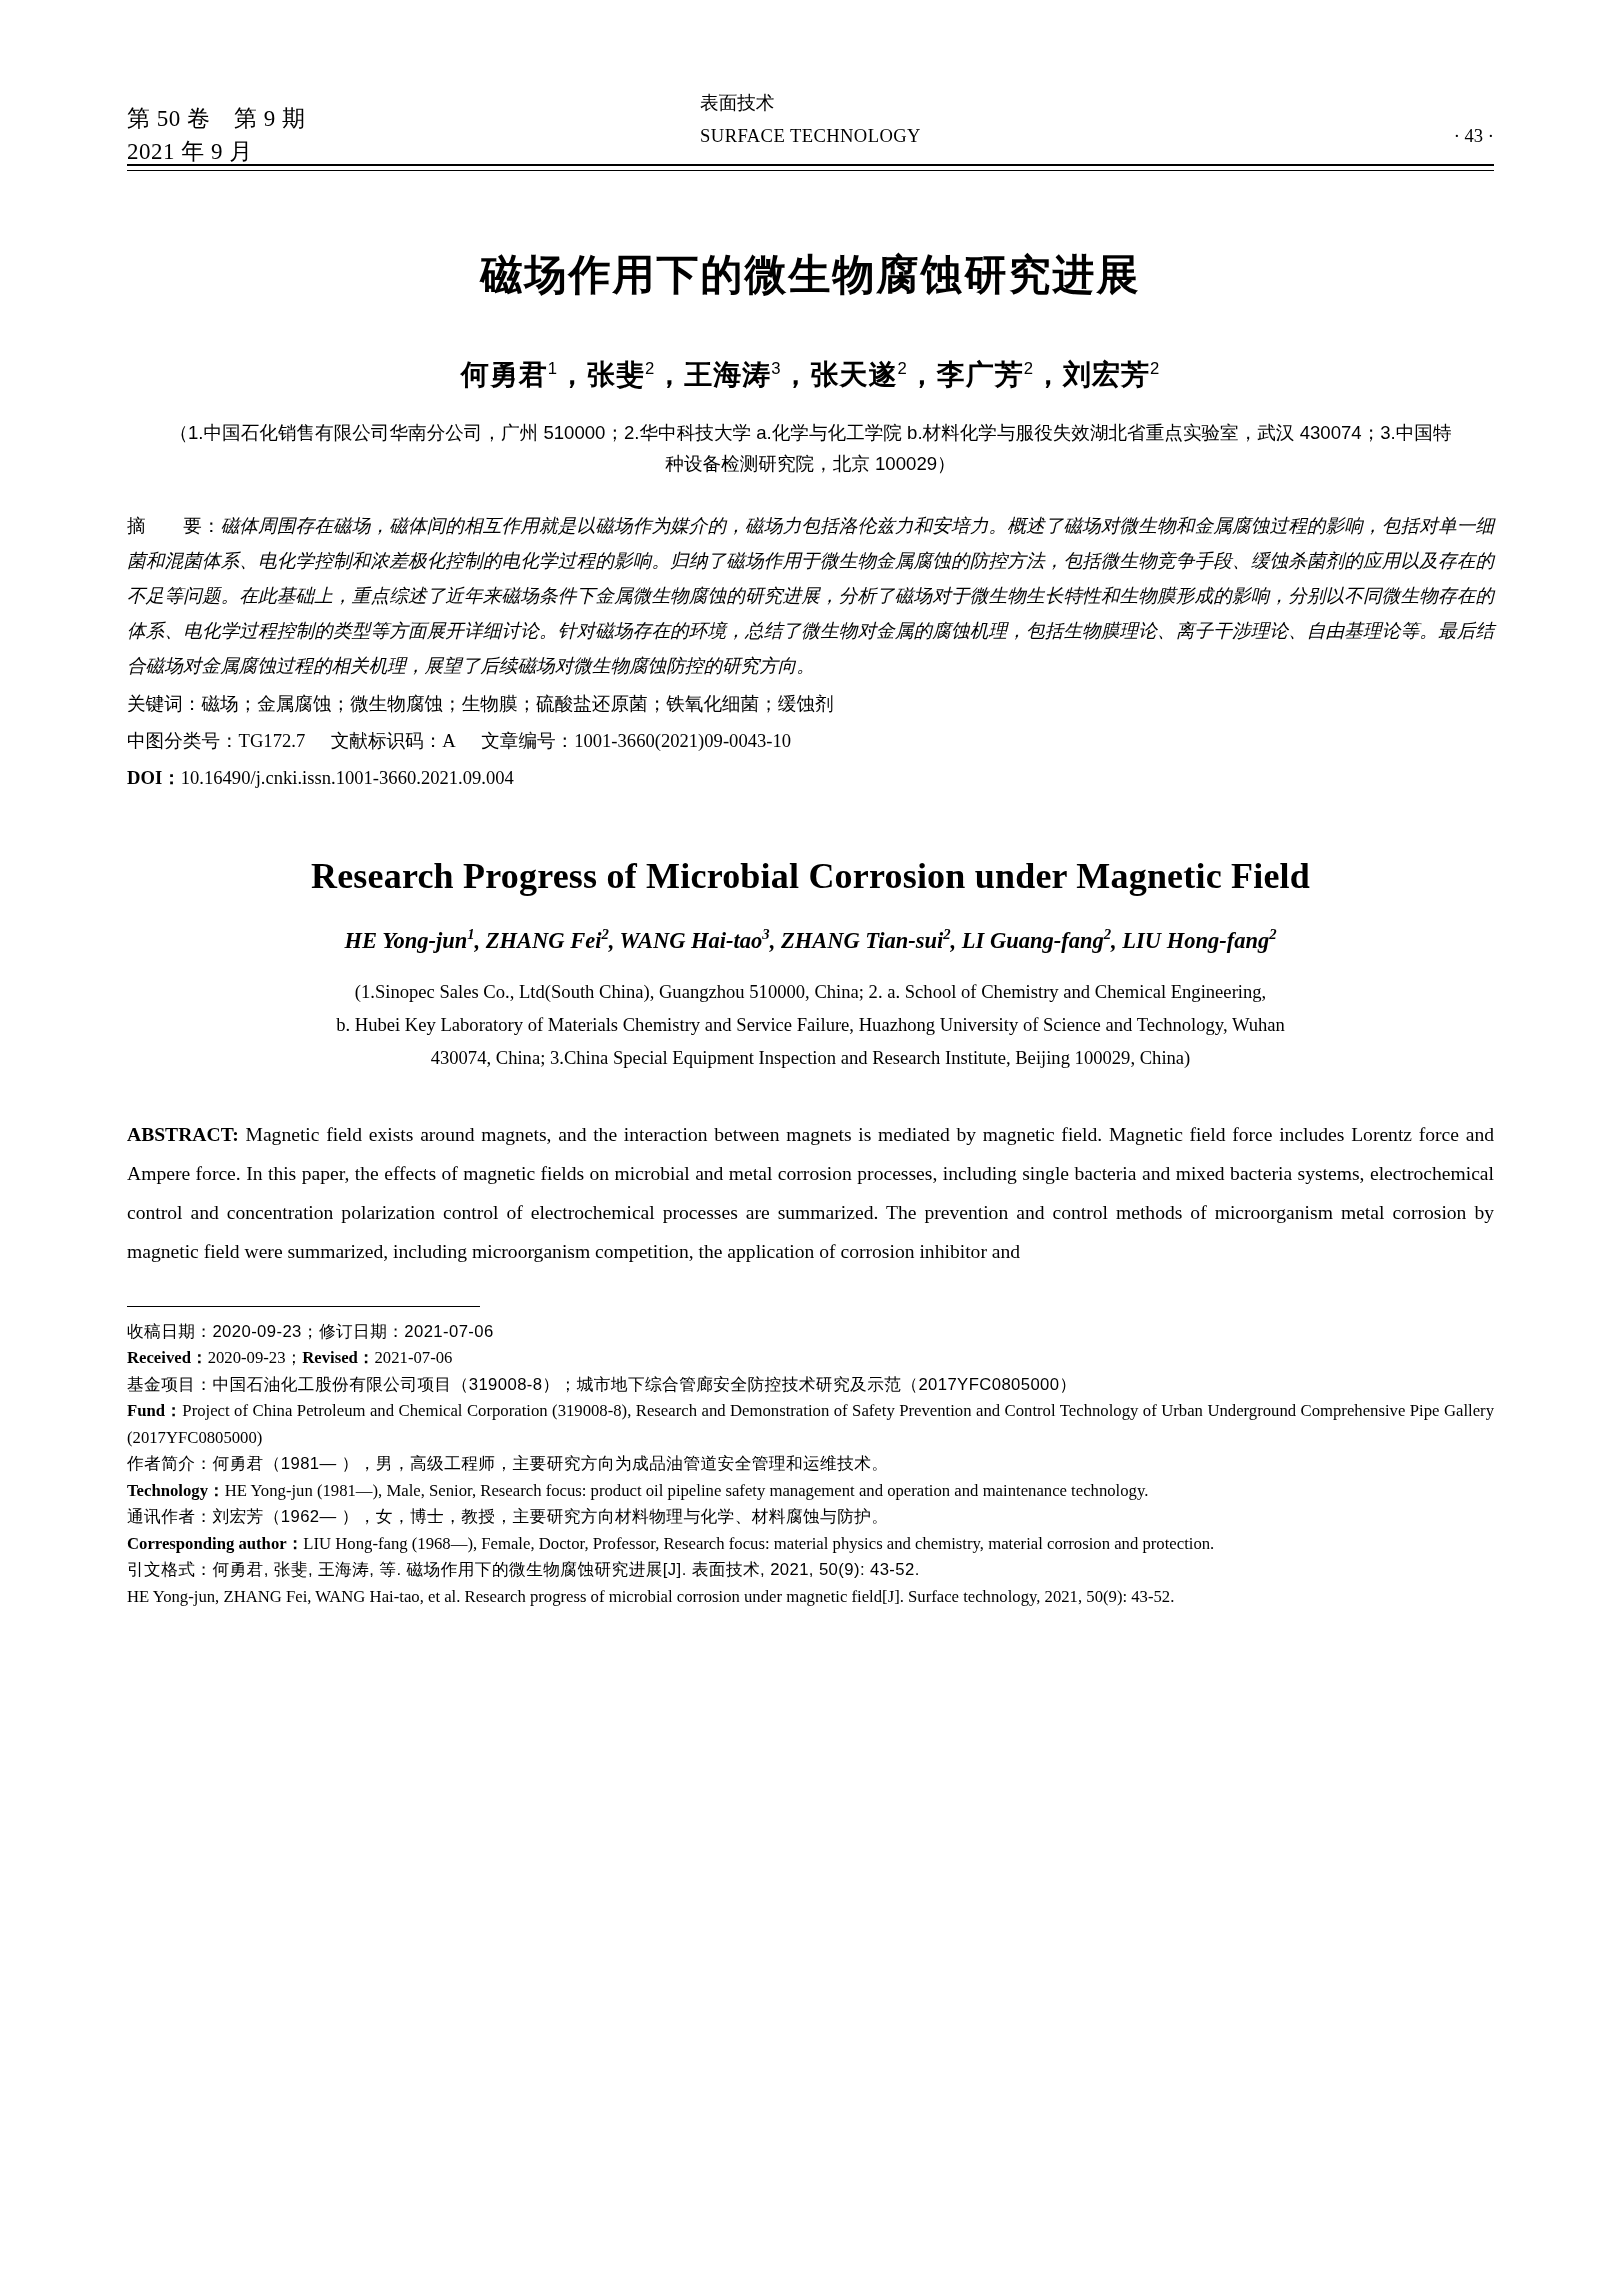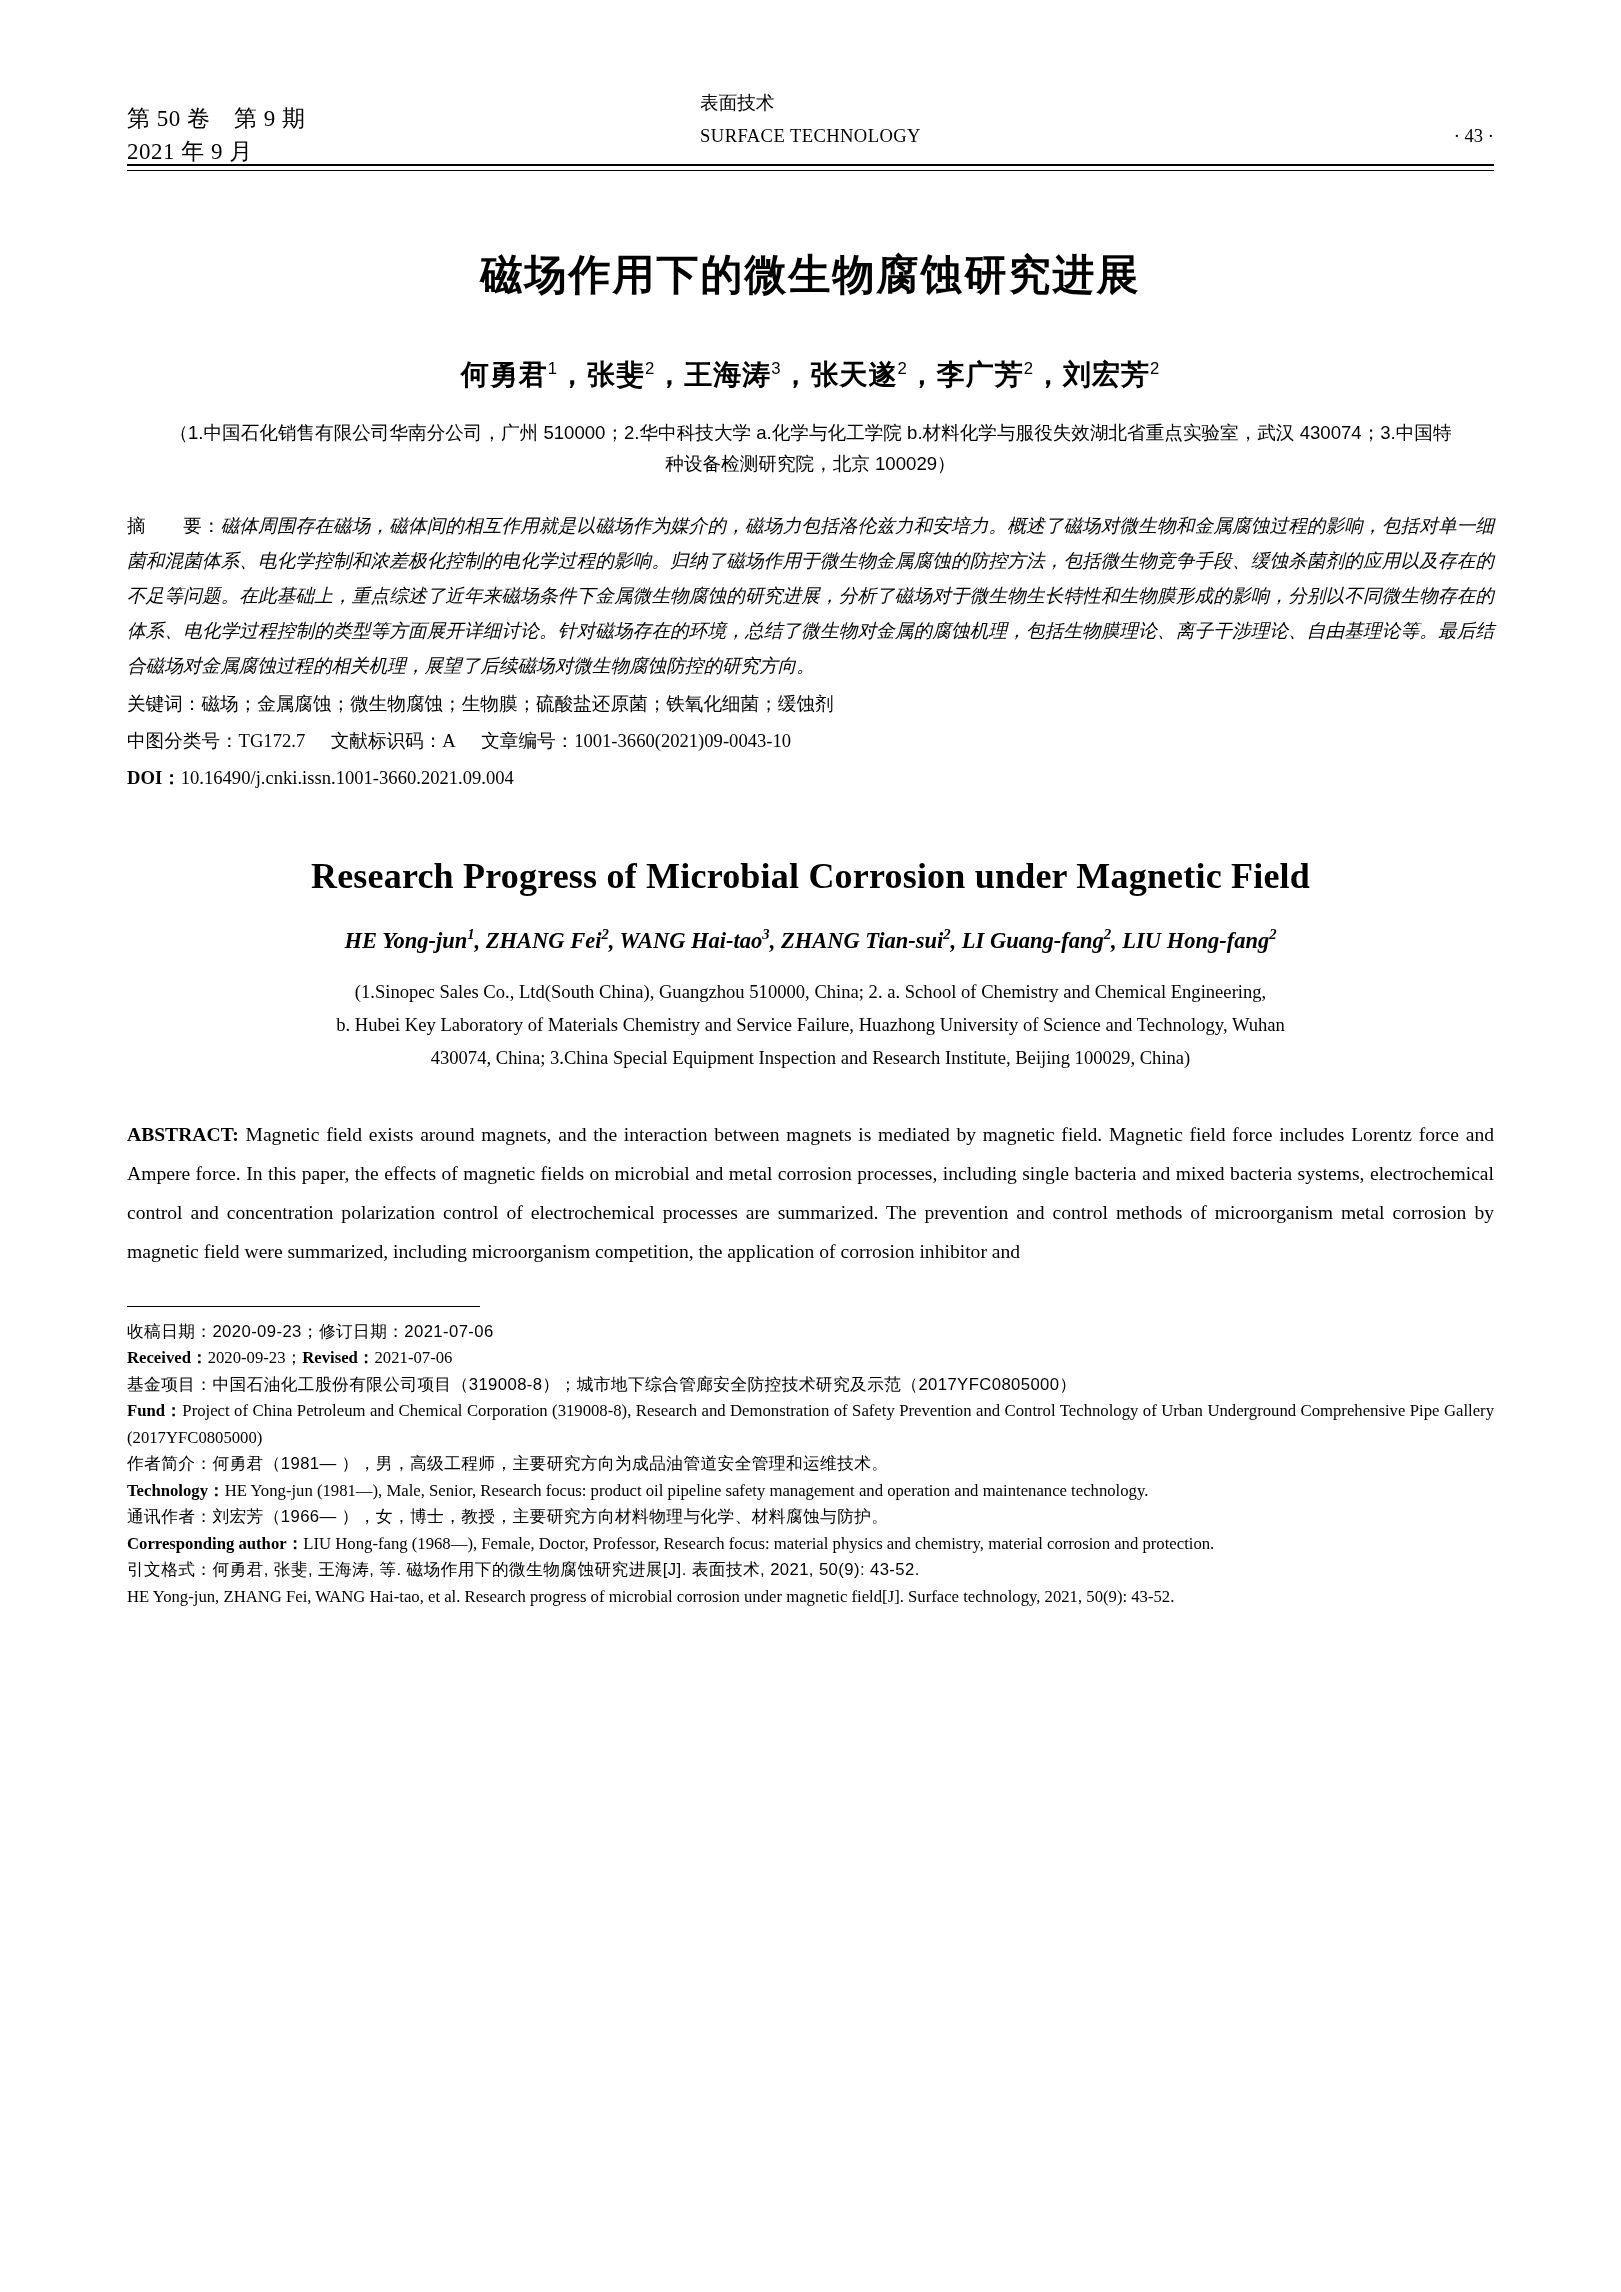--- a/index.html
+++ b/index.html
@@ -256,21 +256,21 @@
     <p class="fline en">
       <b>Fund：</b><span>Project of China Petroleum and Chemical Corporation (319008-8), Research and Demonstration of Safety Prevention and Control Technology of Urban Underground Comprehensive Pipe Gallery (2017YFC0805000)</span>
     </p>
     <p class="fline cn">
       <span>作者简介：</span><span>何勇君（1981— ），男，高级工程师，主要研究方向为成品油管道安全管理和运维技术。</span>
     </p>
     <p class="fline en">
       <b>Technology：</b><span>HE Yong-jun (1981—), Male, Senior, Research focus: product oil pipeline safety management and operation and maintenance technology.</span>
     </p>
     <p class="fline cn">
-      <span>通讯作者：</span><span>刘宏芳（1966— ），女，博士，教授，主要研究方向材料物理与化学、材料腐蚀与防护。</span>
+      <span>通讯作者：</span><span>刘宏芳（1962— ），女，博士，教授，主要研究方向材料物理与化学、材料腐蚀与防护。</span>
     </p>
     <p class="fline en">
       <b>Corresponding author：</b><span>LIU Hong-fang (1968—), Female, Doctor, Professor, Research focus: material physics and chemistry, material corrosion and protection.</span>
     </p>
     <p class="fline cn">
       <span>引文格式：</span><span>何勇君, 张斐, 王海涛, 等. 磁场作用下的微生物腐蚀研究进展[J]. 表面技术, 2021, 50(9): 43-52.</span>
     </p>
     <p class="fline en">HE Yong-jun, ZHANG Fei, WANG Hai-tao, et al. Research progress of microbial corrosion under magnetic field[J]. Surface technology, 2021, 50(9): 43-52.</p>
   </div>
 

